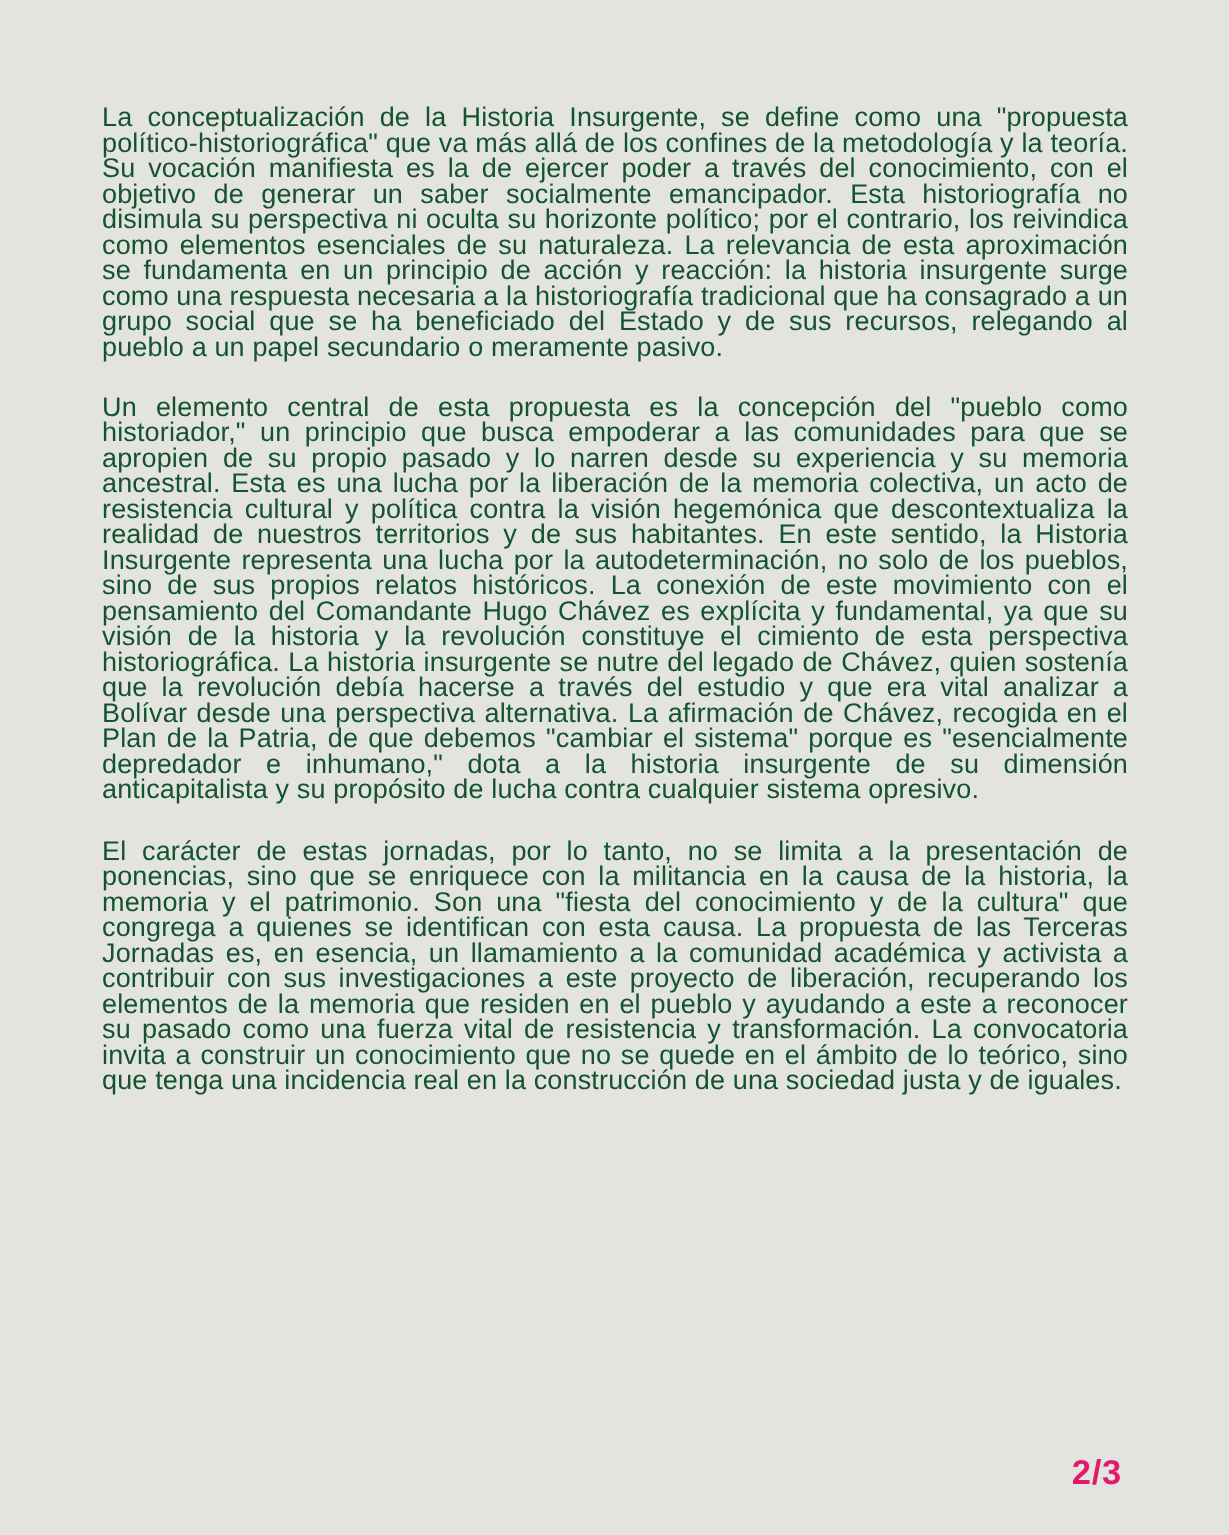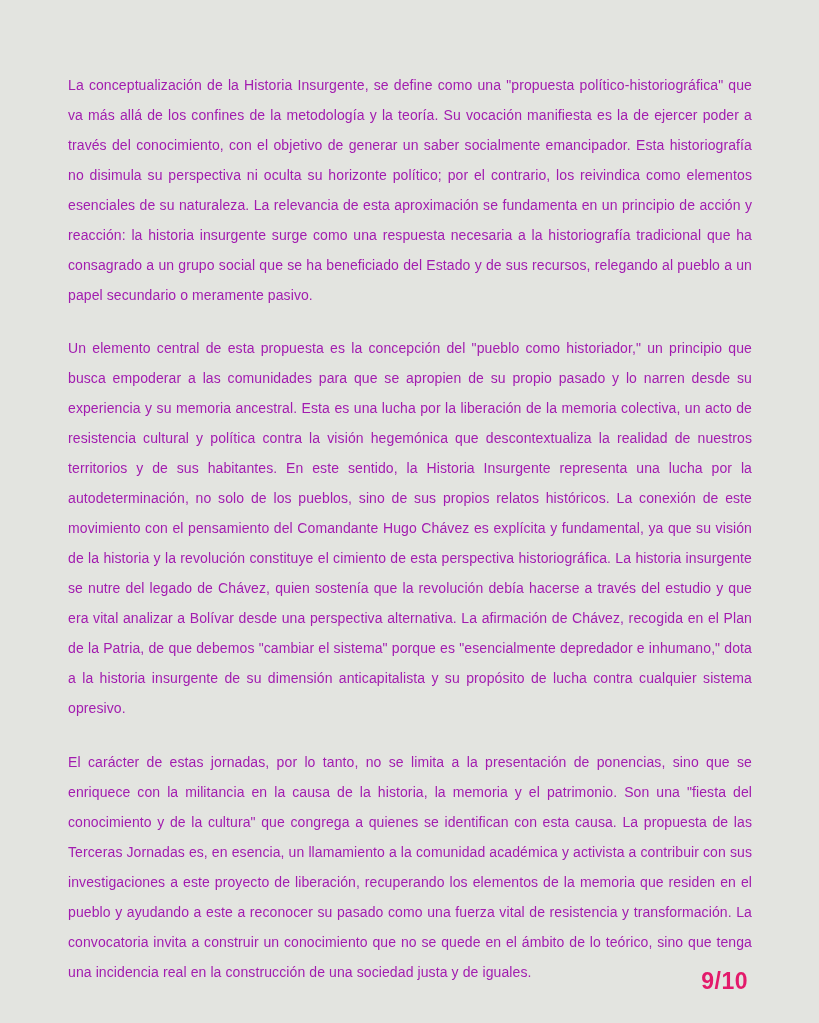--- a/index.html
+++ b/index.html
@@ -21,23 +21,23 @@
     box-sizing: border-box;
   }
   .content {
     position: absolute;
     top: 70px;
     left: 68px;
     width: 684px;
   }
   .content p {
     margin: 0 0 23px 0;
-    font-size: 14px;
-    line-height: 30px;
-    color: #a21caf;
+    font-size: 18px;
+    line-height: 17px;
+    color: #14532d;
     text-align: justify;
     text-justify: inter-word;
     letter-spacing: 0.1px;
   }
   .content p:last-child {
     margin-bottom: 0;
     margin-top: 24px;
   }
   .footer {
     position: absolute;
@@ -54,15 +54,15 @@
 </head>
 <body>
 
 <div class="page">
   <div class="content">
     <p>La conceptualización de la Historia Insurgente, se define como una "propuesta político-historiográfica" que va más allá de los confines de la metodología y la teoría. Su vocación manifiesta es la de ejercer poder a través del conocimiento, con el objetivo de generar un saber socialmente emancipador. Esta historiografía no disimula su perspectiva ni oculta su horizonte político; por el contrario, los reivindica como elementos esenciales de su naturaleza. La relevancia de esta aproximación se fundamenta en un principio de acción y reacción: la historia insurgente surge como una respuesta necesaria a la historiografía tradicional que ha consagrado a un grupo social que se ha beneficiado del Estado y de sus recursos, relegando al pueblo a un papel secundario o meramente pasivo.</p>
     <p>Un elemento central de esta propuesta es la concepción del "pueblo como historiador," un principio que busca empoderar a las comunidades para que se apropien de su propio pasado y lo narren desde su experiencia y su memoria ancestral. Esta es una lucha por la liberación de la memoria colectiva, un acto de resistencia cultural y política contra la visión hegemónica que descontextualiza la realidad de nuestros territorios y de sus habitantes. En este sentido, la Historia Insurgente representa una lucha por la autodeterminación, no solo de los pueblos, sino de sus propios relatos históricos. La conexión de este movimiento con el pensamiento del Comandante Hugo Chávez es explícita y fundamental, ya que su visión de la historia y la revolución constituye el cimiento de esta perspectiva historiográfica. La historia insurgente se nutre del legado de Chávez, quien sostenía que la revolución debía hacerse a través del estudio y que era vital analizar a Bolívar desde una perspectiva alternativa. La afirmación de Chávez, recogida en el Plan de la Patria, de que debemos "cambiar el sistema" porque es "esencialmente depredador e inhumano," dota a la historia insurgente de su dimensión anticapitalista y su propósito de lucha contra cualquier sistema opresivo.</p>
     <p>El carácter de estas jornadas, por lo tanto, no se limita a la presentación de ponencias, sino que se enriquece con la militancia en la causa de la historia, la memoria y el patrimonio. Son una "fiesta del conocimiento y de la cultura" que congrega a quienes se identifican con esta causa. La propuesta de las Terceras Jornadas es, en esencia, un llamamiento a la comunidad académica y activista a contribuir con sus investigaciones a este proyecto de liberación, recuperando los elementos de la memoria que residen en el pueblo y ayudando a este a reconocer su pasado como una fuerza vital de resistencia y transformación. La convocatoria invita a construir un conocimiento que no se quede en el ámbito de lo teórico, sino que tenga una incidencia real en la construcción de una sociedad justa y de iguales.</p>
   </div>
   <div class="footer">
-    <span class="page-number">9/10</span>
+    <span class="page-number">2/3</span>
   </div>
 </div>
 
 </body></html>

